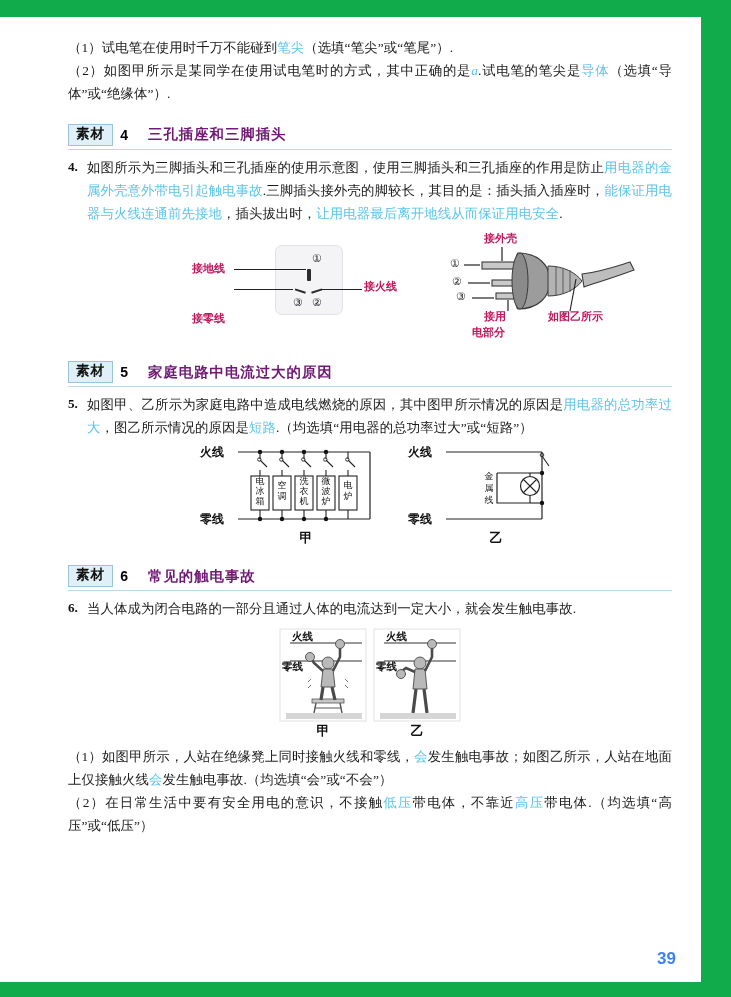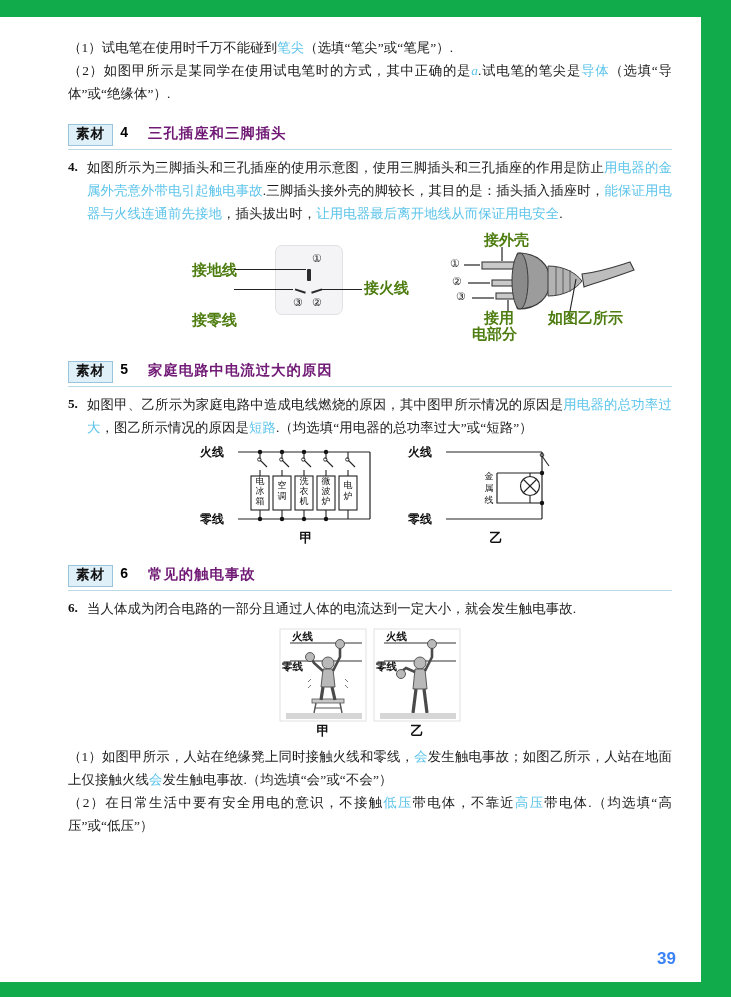--- a/index.html
+++ b/index.html
@@ -64,21 +64,21 @@
     flex: 0 0 19px;
     font-weight: bold;
     font-size: 13.2px;
     line-height: 1.73;
     color: #111;
   }
 
   
   .sec-head {
     display: flex;
-    align-items: flex-start;
+    align-items: center;
     margin-top: 18px;
     margin-bottom: 4px;
     border-bottom: 1.4px solid #bcd9e8;
     padding-bottom: 3px;
   }
   .sec-badge {
     background: #dff0f8;
     border: 1px solid #9ac4dc;
     color: #111;
     font-weight: bold;
@@ -132,22 +132,22 @@
   .hole-l { left: 18px; transform: rotate(18deg); }
   .hole-r { left: 36px; transform: rotate(-18deg); }
   .circ-num {
     font-size: 11px;
     font-family: "Liberation Sans", sans-serif;
     color: #222;
     position: absolute;
   }
   .lbl {
     position: absolute;
-    font-size: 15px;
-    color: #4d7c0f;
+    font-size: 11px;
+    color: #be185d;
     white-space: nowrap;
     font-weight: 600;
   }
   .lead {
     position: absolute;
     height: 0;
     border-top: 1.1px solid #222;
   }
 
   .plug-wrap {

